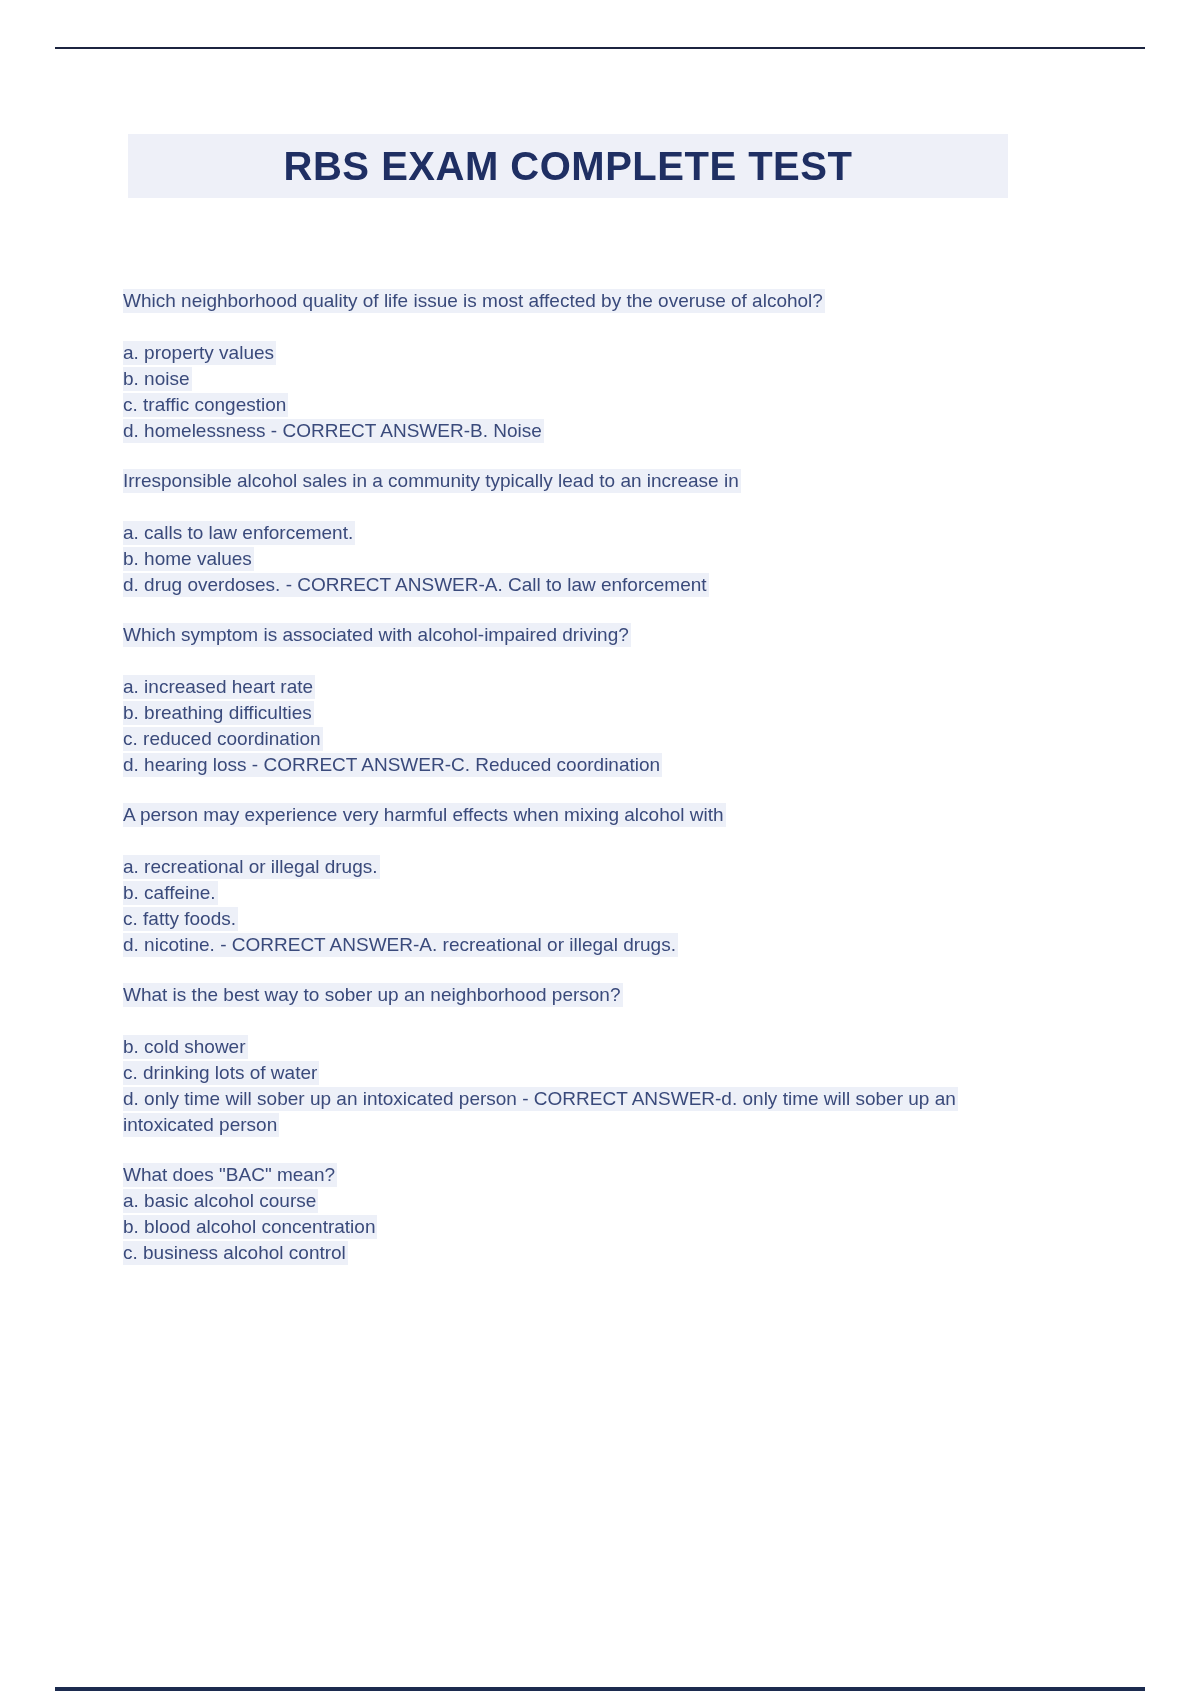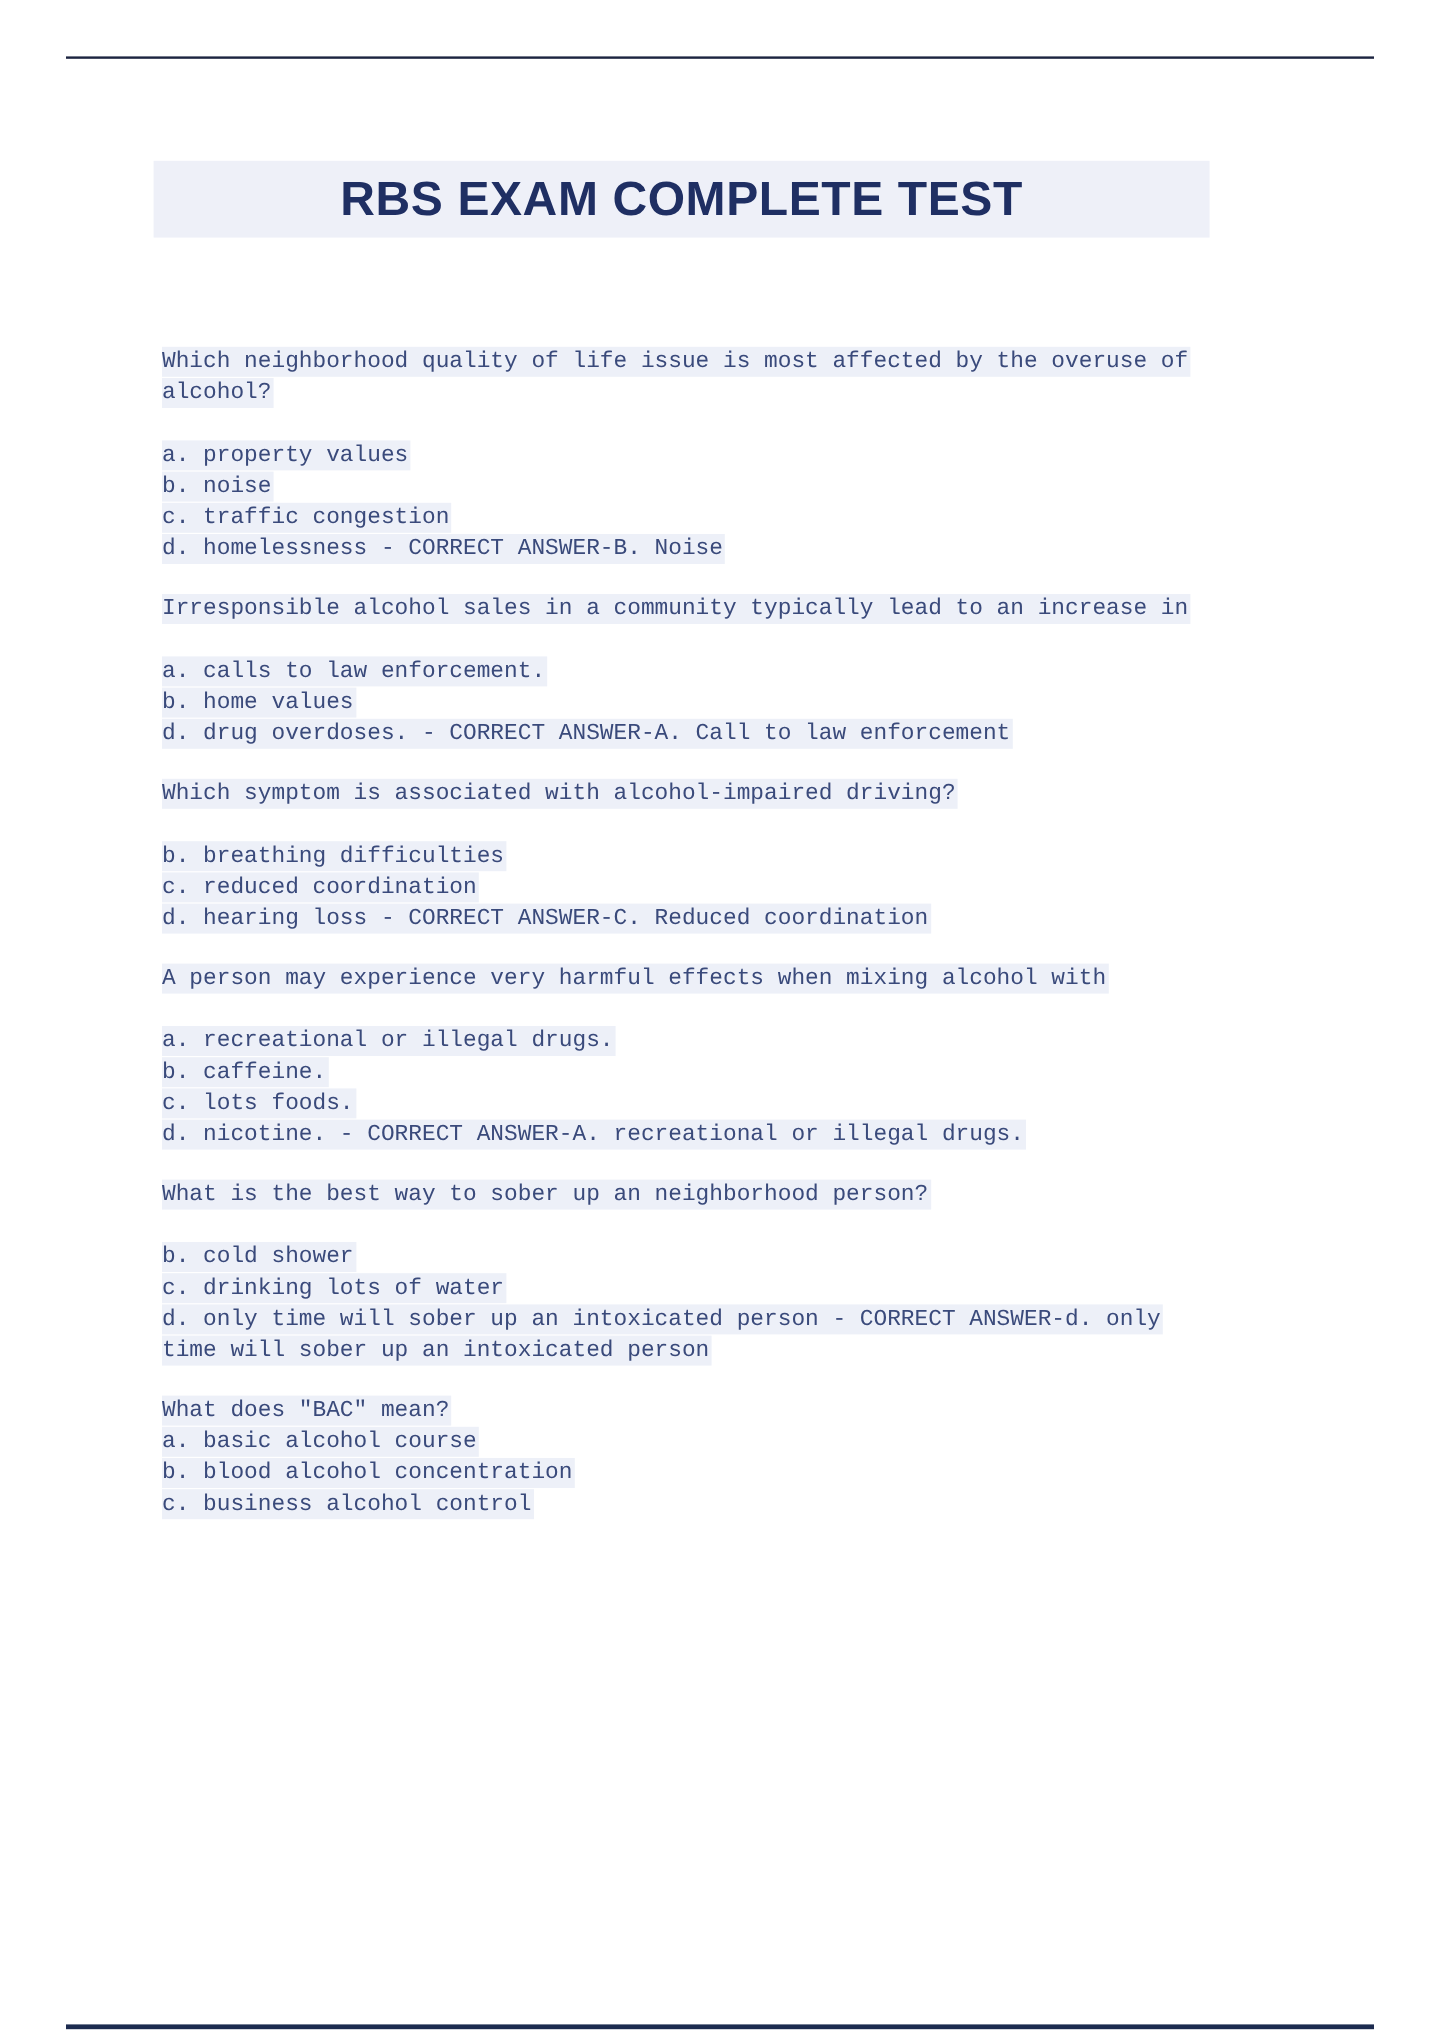--- a/index.html
+++ b/index.html
@@ -48,27 +48,26 @@
   }
   .title-text {
     font-size: 40px;
     font-weight: bold;
     color: #1f2f63;
     letter-spacing: 0.5px;
     white-space: nowrap;
   }
   .content {
     position: absolute;
-    left: 135px;
+    left: 123px;
     top: 288px;
     width: 860px;
     color: #3a4a7b;
     font-size: 19px;
     line-height: 26px;
-    font-family: Liberation Mono, monospace;
   }
   .question-block {
     margin-bottom: 24px;
   }
   .question-line {
     margin: 0;
   }
   .question-line.gap {
     margin-bottom: 26px;
   }
@@ -101,29 +100,30 @@
         <div class="option-line"><span class="hl">d. homelessness - CORRECT ANSWER-B. Noise</span></div>
       </div>
       <div class="question-block">
         <div class="question-line gap"><span class="hl">Irresponsible alcohol sales in a community typically lead to an increase in</span></div>
         <div class="option-line"><span class="hl">a. calls to law enforcement.</span></div>
         <div class="option-line"><span class="hl">b. home values</span></div>
         <div class="option-line"><span class="hl">d. drug overdoses. - CORRECT ANSWER-A. Call to law enforcement</span></div>
       </div>
       <div class="question-block">
         <div class="question-line gap"><span class="hl">Which symptom is associated with alcohol-impaired driving?</span></div>
+        <div class="option-line"><span class="hl">a. increased heart rate</span></div>
         <div class="option-line"><span class="hl">b. breathing difficulties</span></div>
         <div class="option-line"><span class="hl">c. reduced coordination</span></div>
         <div class="option-line"><span class="hl">d. hearing loss - CORRECT ANSWER-C. Reduced coordination</span></div>
       </div>
       <div class="question-block">
         <div class="question-line gap"><span class="hl">A person may experience very harmful effects when mixing alcohol with</span></div>
         <div class="option-line"><span class="hl">a. recreational or illegal drugs.</span></div>
         <div class="option-line"><span class="hl">b. caffeine.</span></div>
-        <div class="option-line"><span class="hl">c. lots foods.</span></div>
+        <div class="option-line"><span class="hl">c. fatty foods.</span></div>
         <div class="option-line"><span class="hl">d. nicotine. - CORRECT ANSWER-A. recreational or illegal drugs.</span></div>
       </div>
       <div class="question-block">
         <div class="question-line gap"><span class="hl">What is the best way to sober up an neighborhood person?</span></div>
         <div class="option-line"><span class="hl">b. cold shower</span></div>
         <div class="option-line"><span class="hl">c. drinking lots of water</span></div>
         <div class="option-line"><span class="hl">d. only time will sober up an intoxicated person - CORRECT ANSWER-d. only time will sober up an intoxicated person</span></div>
       </div>
       <div class="question-block">
         <div class="question-line"><span class="hl">What does "BAC" mean?</span></div>

